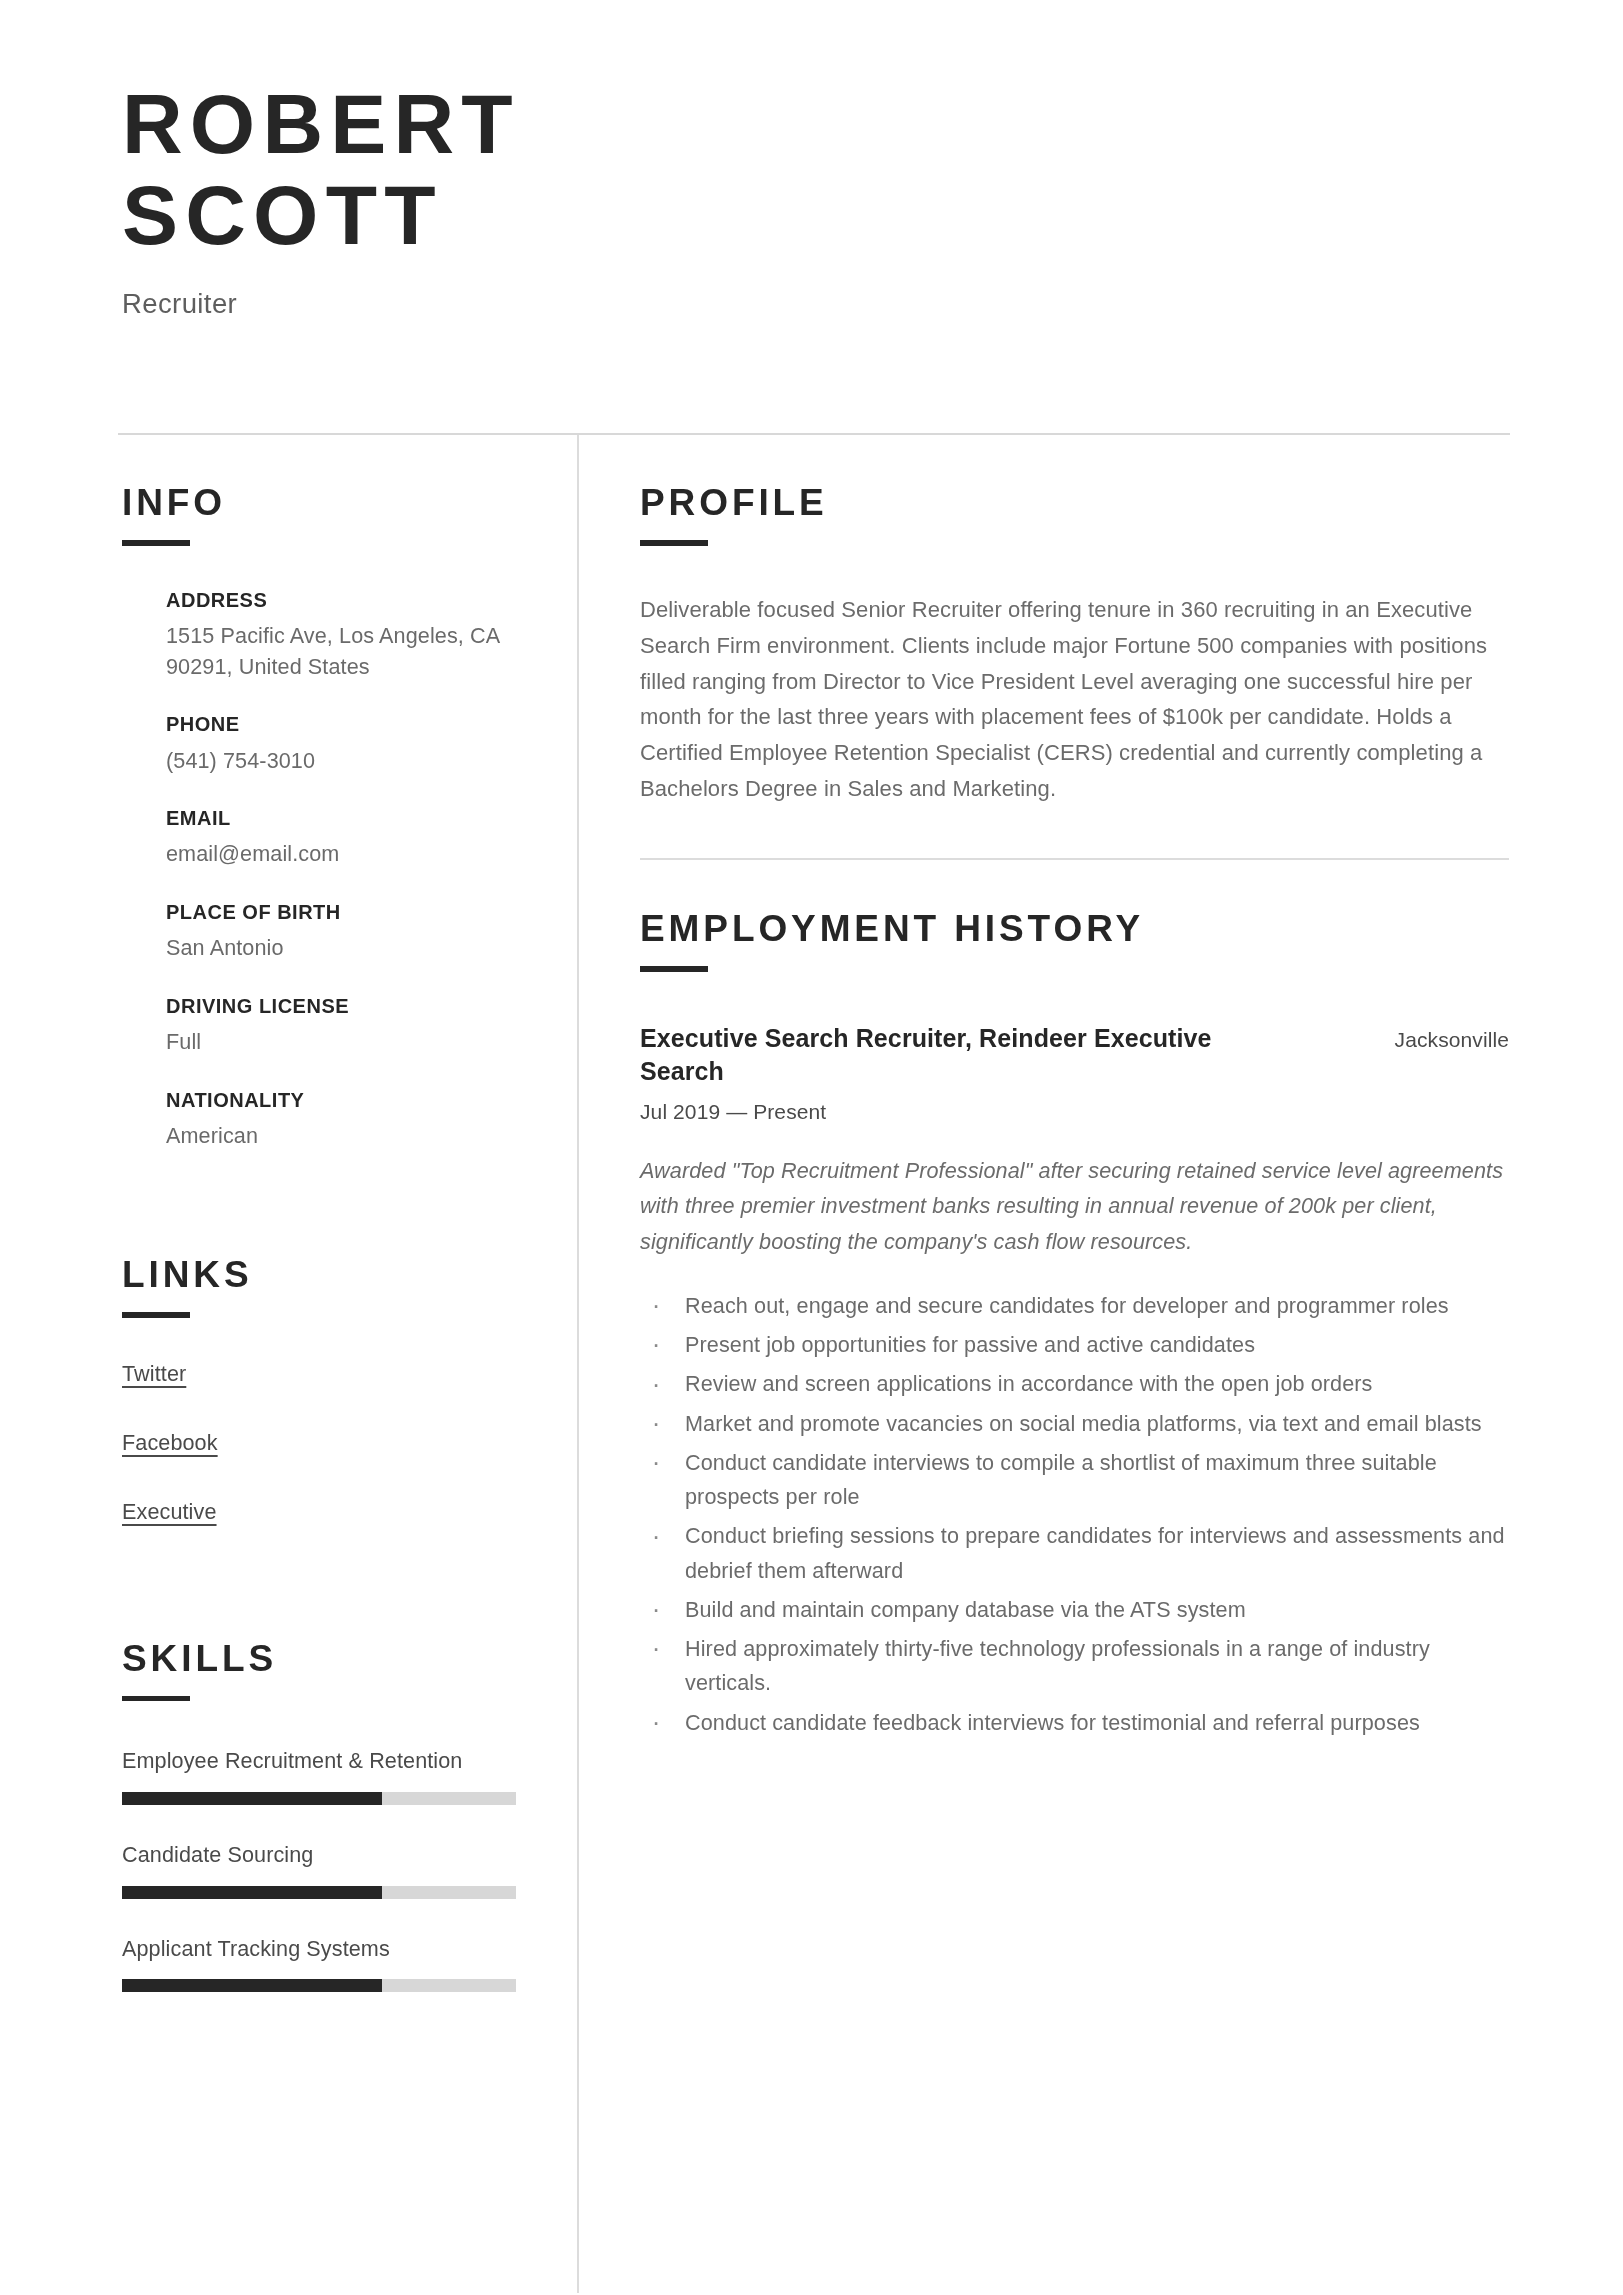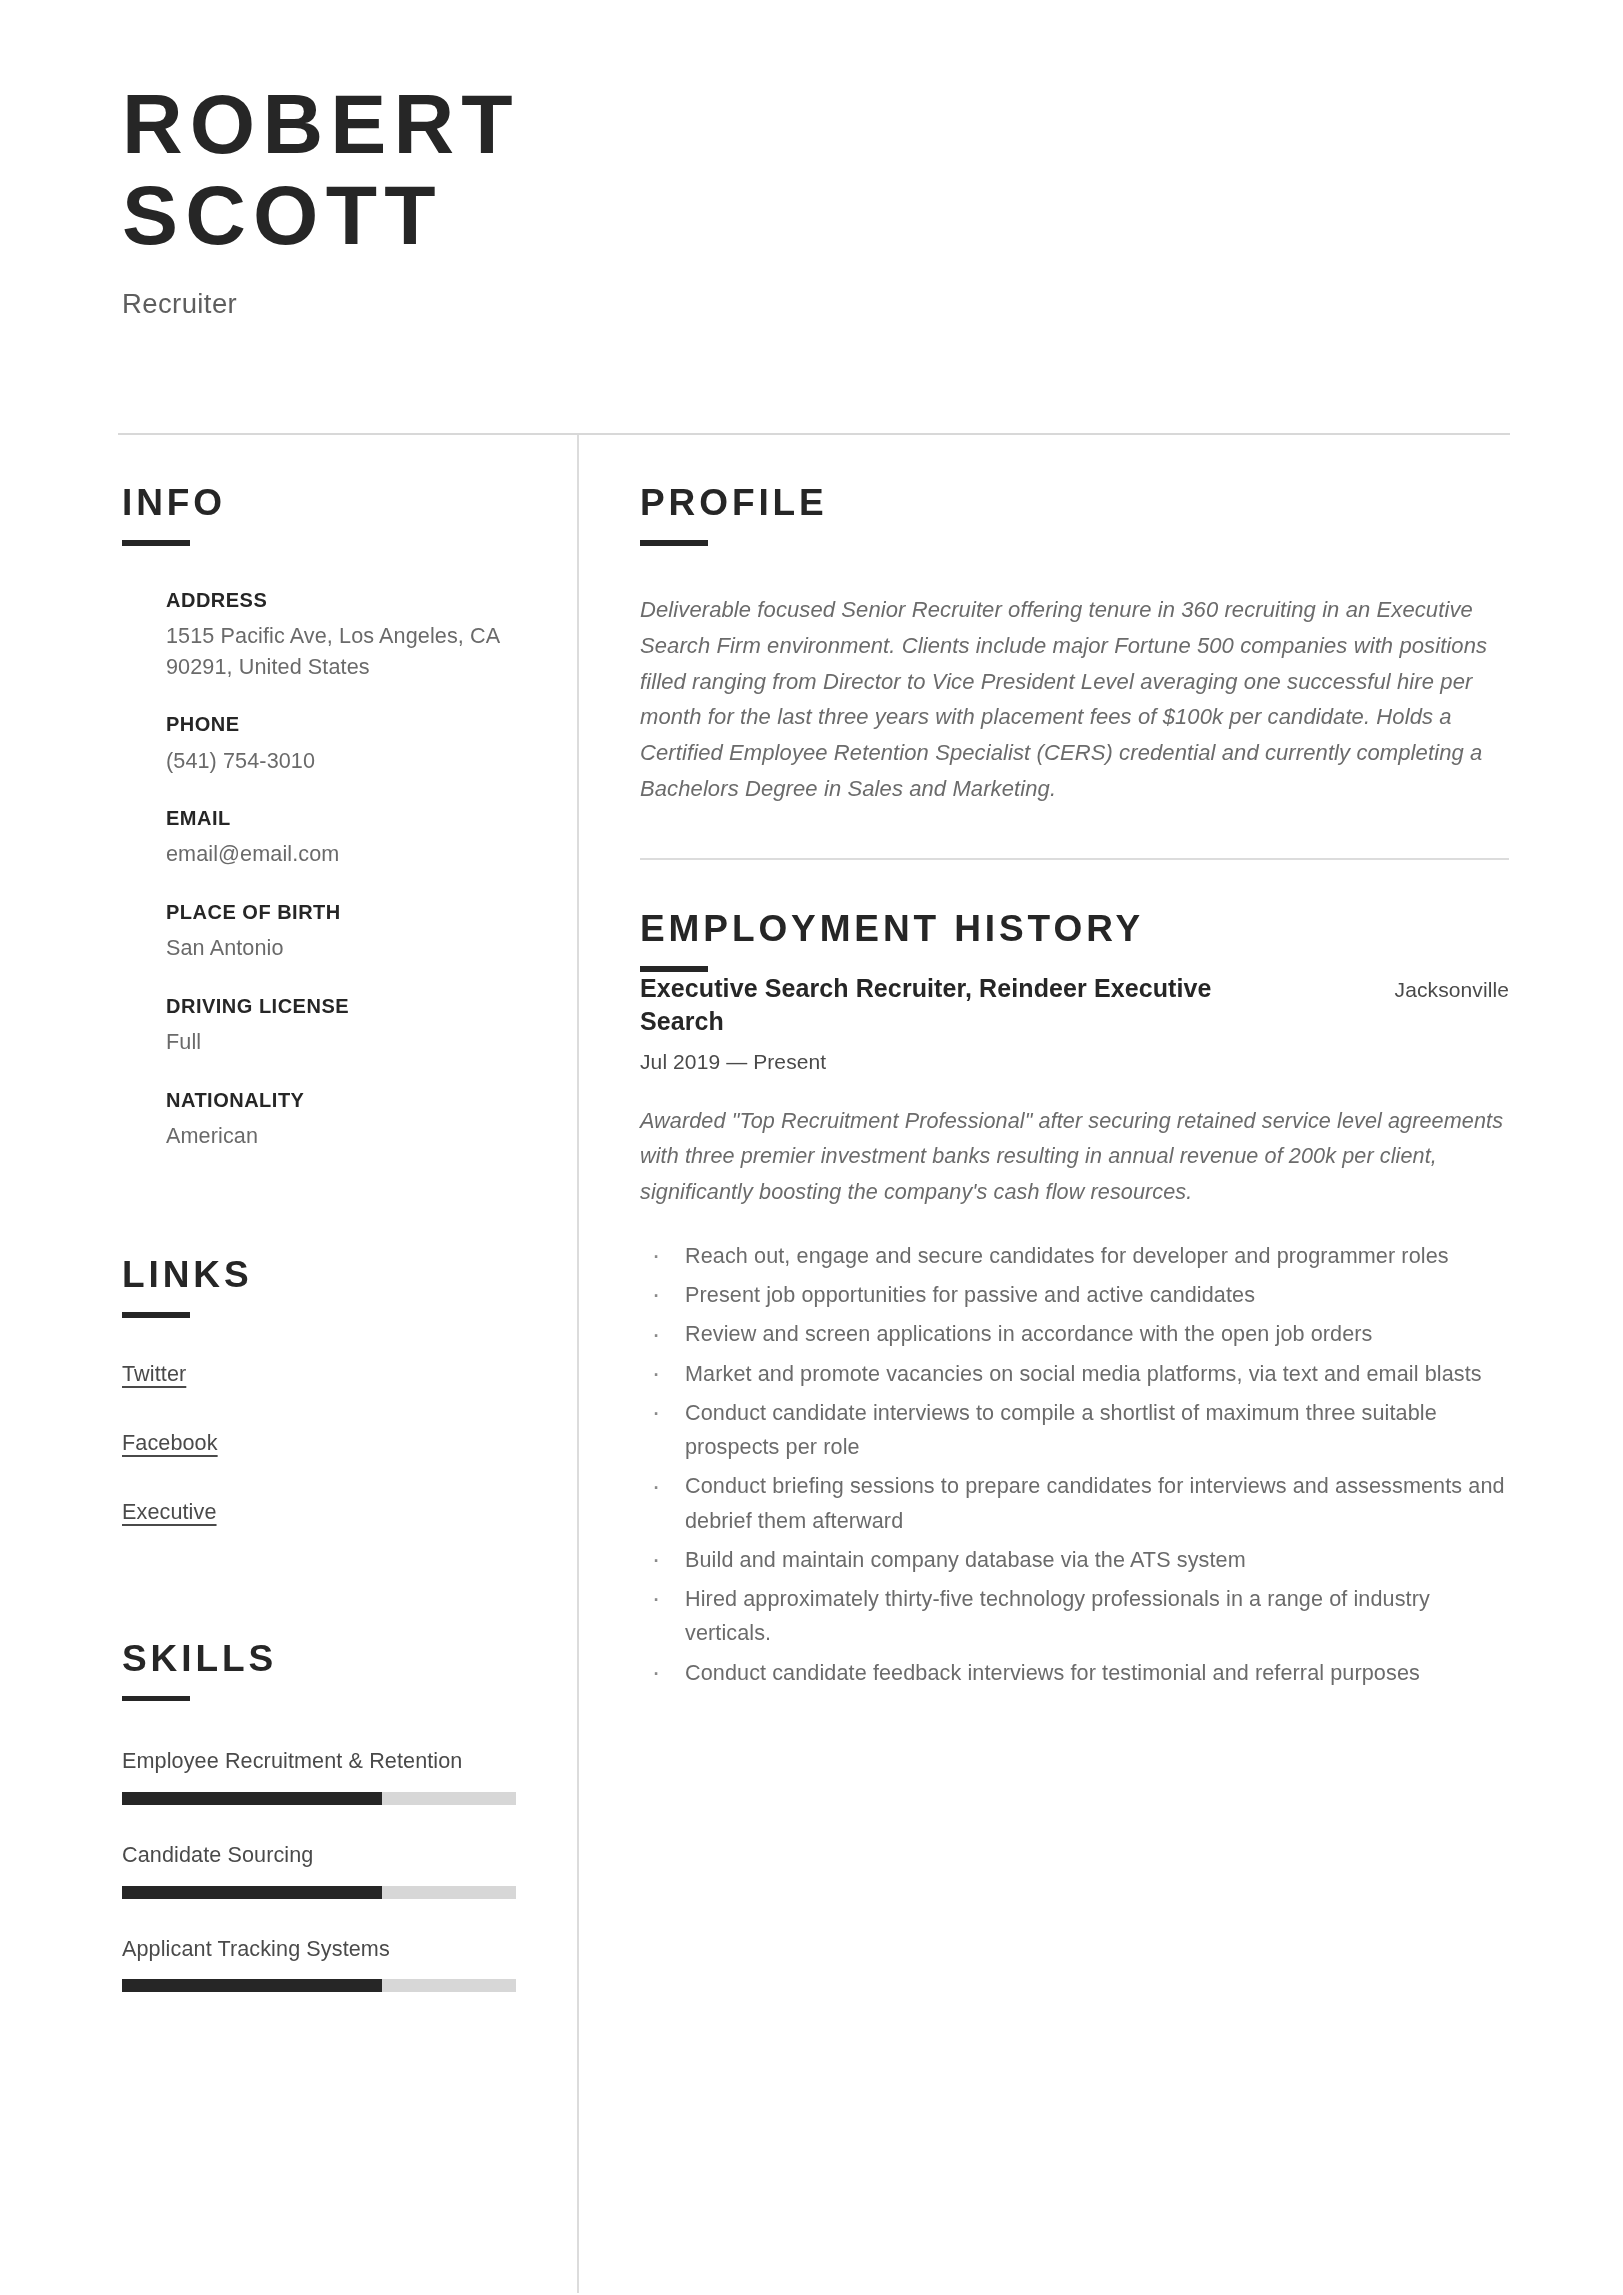--- a/index.html
+++ b/index.html
@@ -149,35 +149,34 @@
   }
 
   
   .gap-links { height: 73px; }
   .gap-skills { height: 72px; }
 
   
   .profile-text {
     margin-top: 46px;
     font-size: 22px;
-    font-style: italic;
     color: #6b6b6b;
     line-height: 1.63;
     letter-spacing: 0.1px;
   }
   .h-rule {
     width: 869px;
     height: 2px;
     background: #dcdcdc;
     margin-top: 51px;
   }
 
   
   .emp-block { margin-top: 50px; }
-  .job { }
+  .job { margin-top: 50px; }
   .job-head {
     display: flex;
     align-items: flex-start;
     justify-content: space-between;
     gap: 26px;
   }
   .job-role {
     font-size: 25px;
     font-weight: 700;
     color: #262626;

